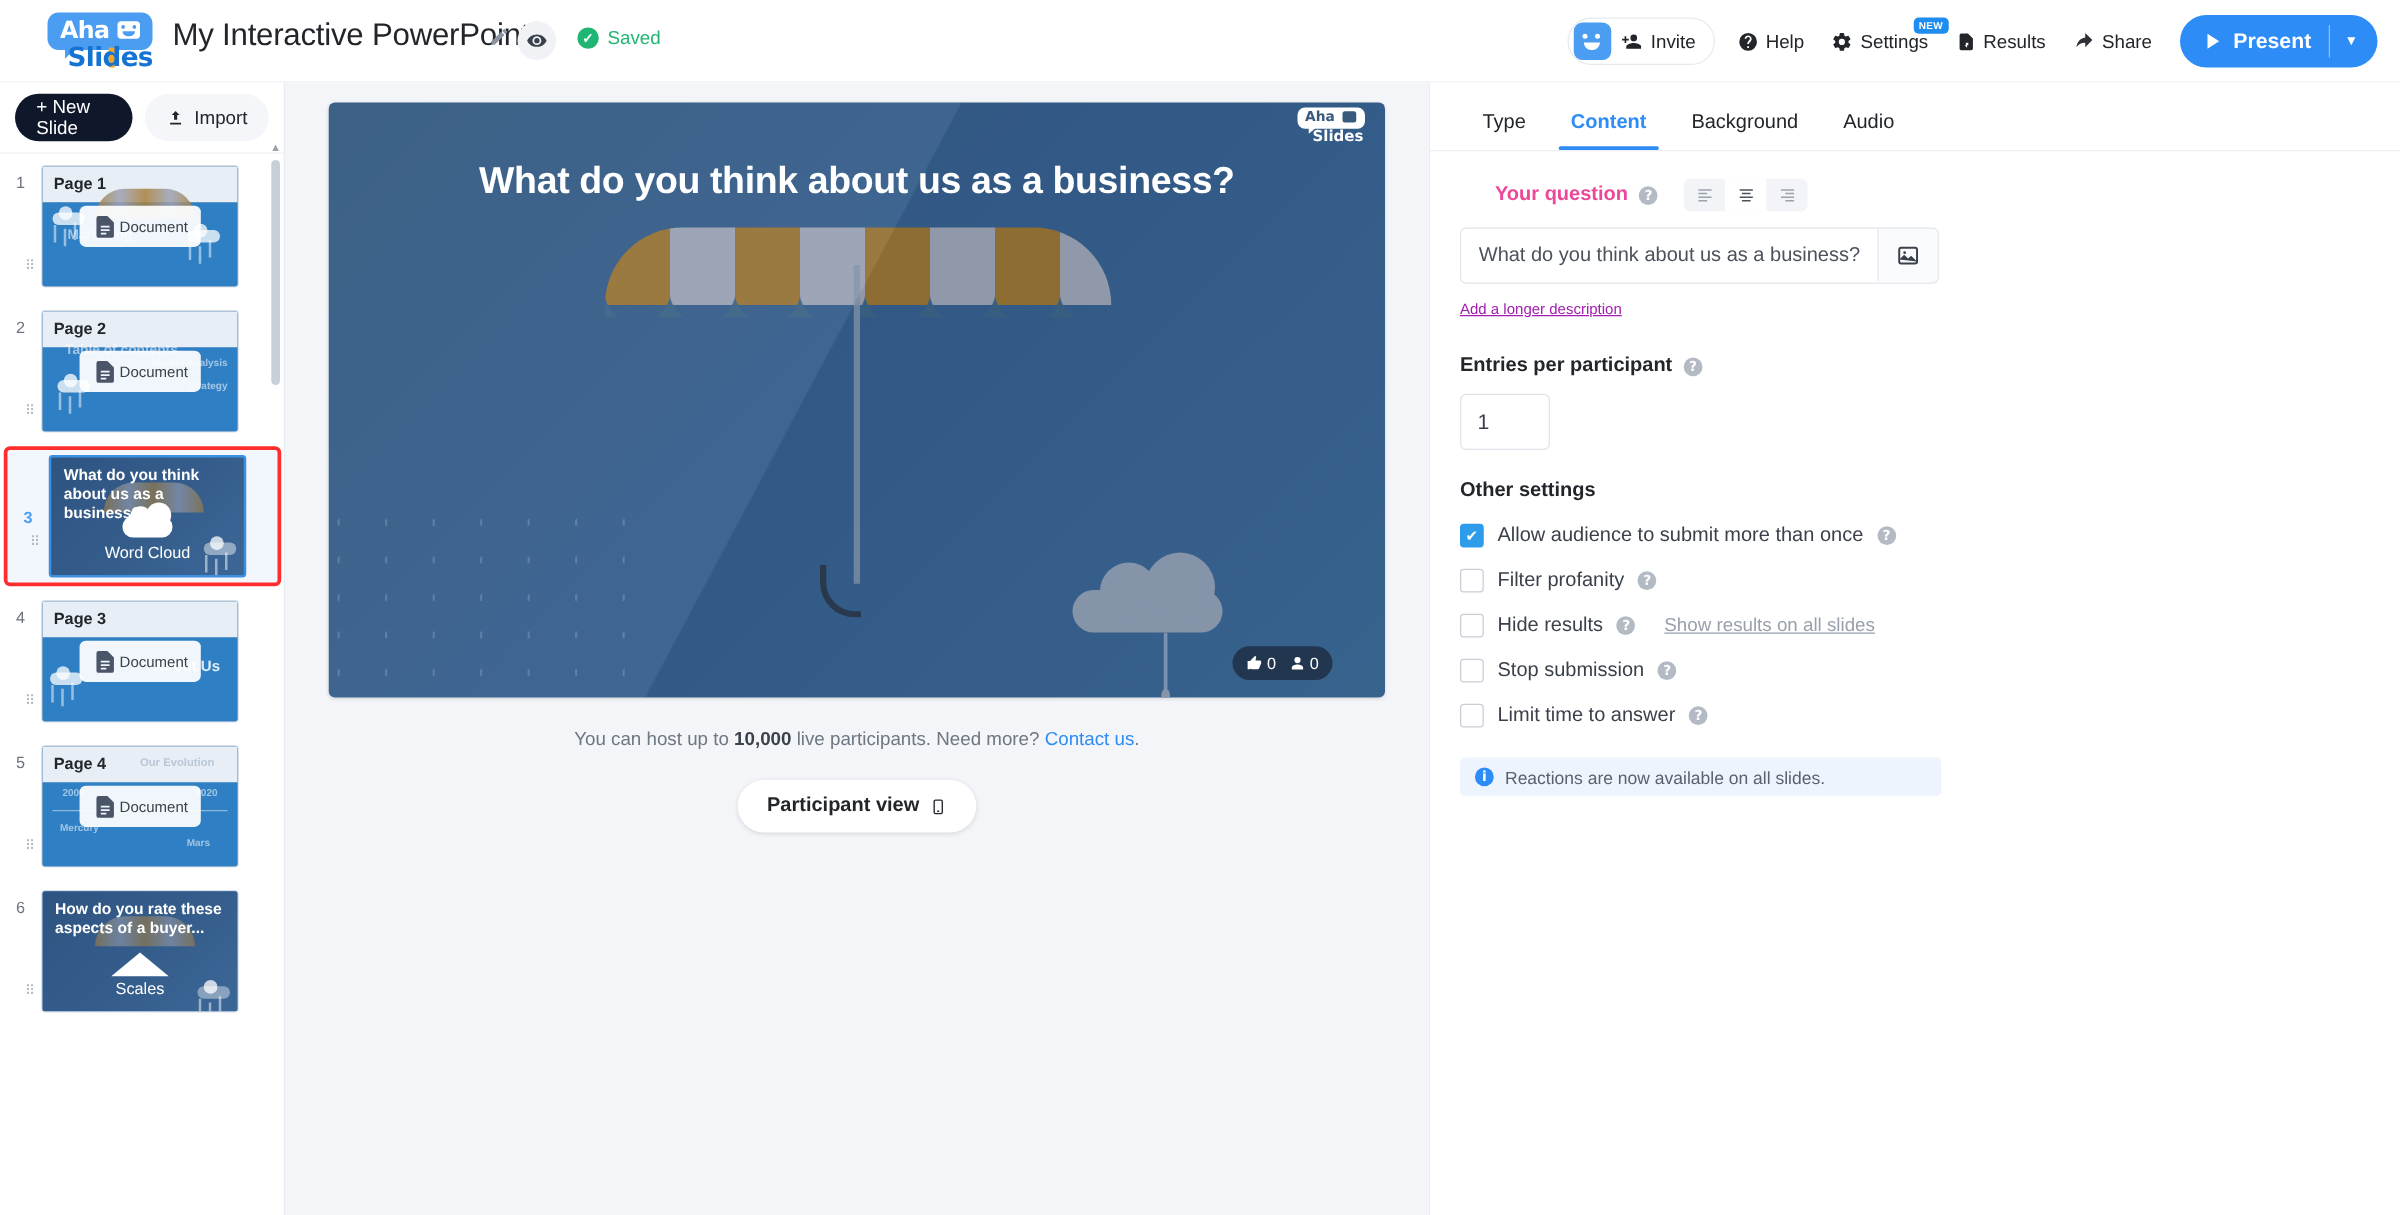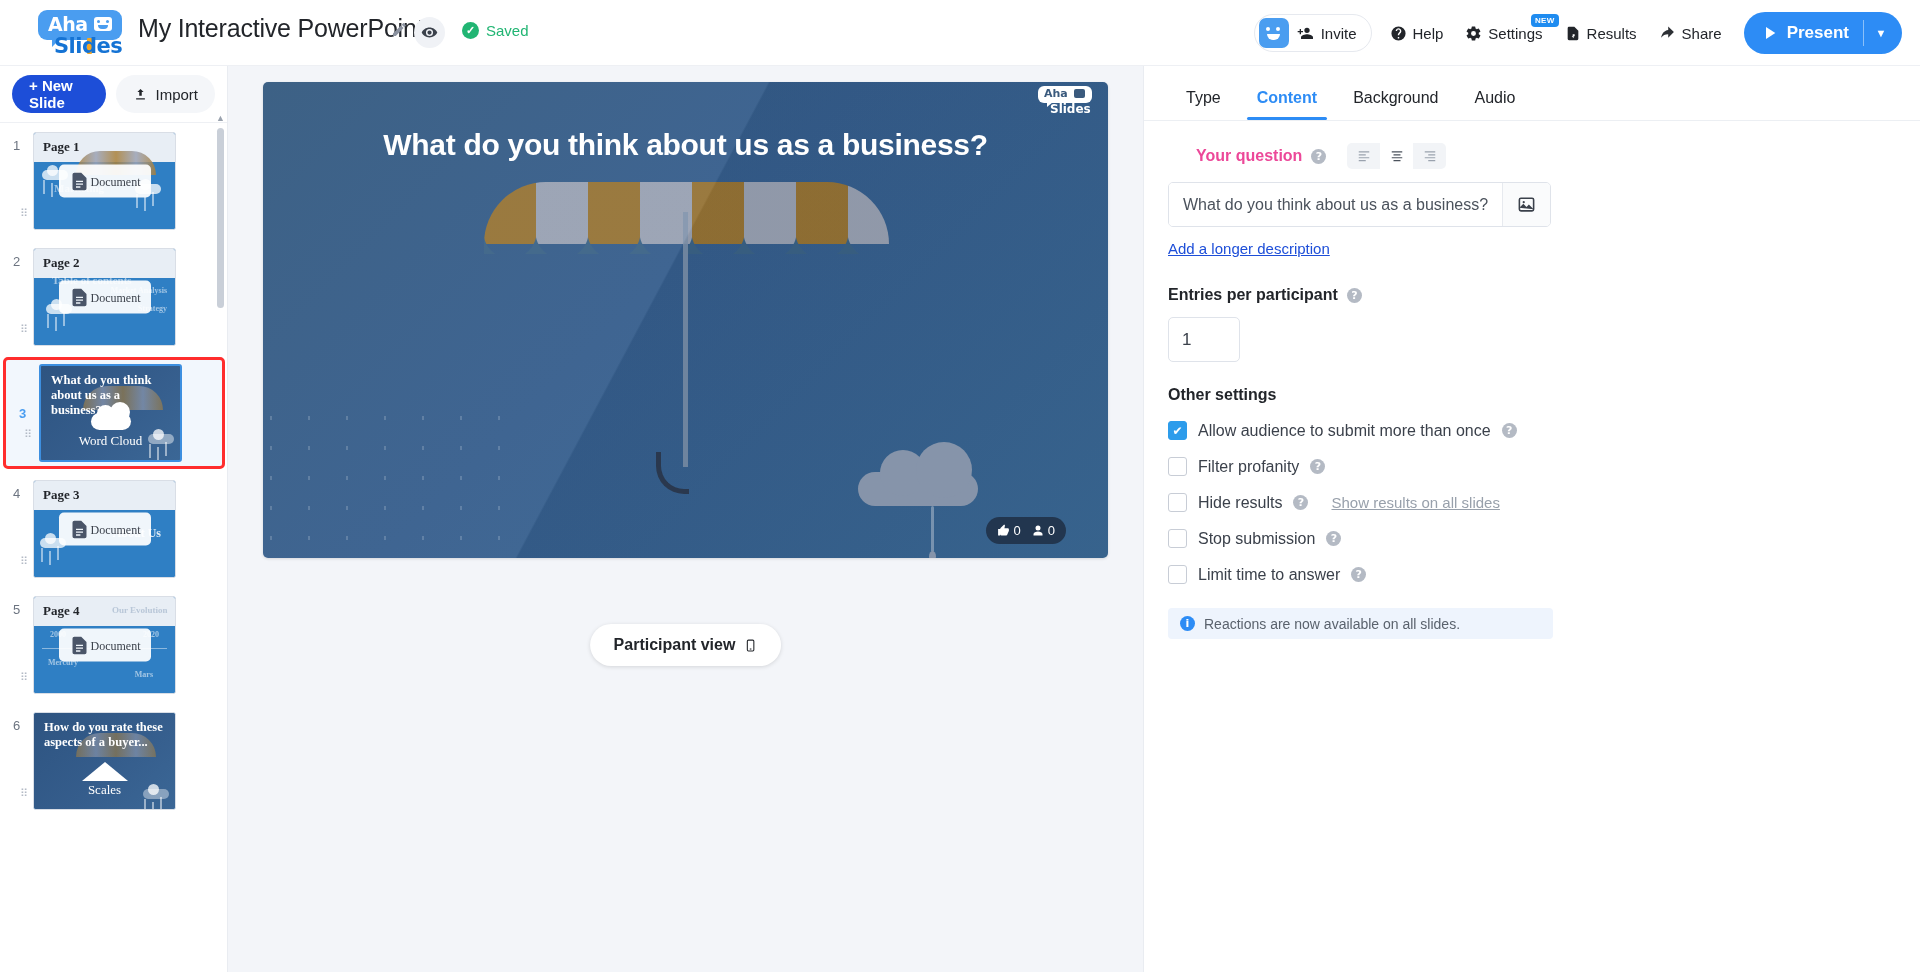--- a/index.html
+++ b/index.html
@@ -130,23 +130,23 @@
   
   .sidebar {
     position: absolute; left: 0; top: 66px; width: 228px; height: 906px;
     background: #fff; border-right: 1px solid #e9ecf1;
   }
   .sb-actions {
     height: 57px; display: flex; align-items: center; gap: 10px;
     padding: 0 12px; border-bottom: 1px solid #eef0f4;
   }
   .new-slide-btn {
-    background: #1d4ed8; color: #fff; border-radius: 20px;
+    background: #0f172a; color: #fff; border-radius: 20px;
     height: 38px; padding: 4px 17px; display: flex; align-items: center;
-    font-size: 15px; font-weight: 700; cursor: pointer; gap: 4px;
+    font-size: 15px; font-weight: 400; cursor: pointer; gap: 4px;
   }
   .import-btn {
     background: #f4f6f9; color: #22252a; border-radius: 20px;
     height: 38px; padding: 0 17px; display: flex; align-items: center;
     font-size: 15px; cursor: pointer; gap: 7px;
   }
   .slides-list {
     position: absolute; top: 57px; left: 0; width: 228px; height: 849px;
     overflow: hidden;
   }
@@ -157,24 +157,23 @@
   .slide-num {
     width: 33px; text-align: center; font-size: 13px; color: #6c7480;
     padding-top: 6px; flex-shrink: 0;
   }
   .slide-dots {
     position: absolute; left: 20px; bottom: 24px;
     color: #b3bac5; font-size: 11px; letter-spacing: 1px; line-height: 4px;
     cursor: grab;
   }
   .slide-thumb {
-    width: 143px; height: 98px; border-radius: 3px; overflow: hidden;
+    width: 158px; height: 98px; border-radius: 3px; overflow: hidden;
     position: relative; cursor: pointer; background: #2f76b7;
     border: 1px solid #d9dee6;
-    font-family: Liberation Serif, serif;
   }
   .slide-row.selected {
     border: 3px solid #ff2d2d; border-radius: 5px; margin: 2px 3px;
     background: #f2f7fd; height: 112px; align-items: center; padding: 0;
   }
   .slide-row.selected .slide-num { color: #4a9df0; font-weight: 600; padding-top: 0; }
   .slide-row.selected .slide-thumb { border: 2px solid #3d8fe0; }
 
   
   .th-header {
@@ -426,21 +425,21 @@
   .q-input {
     flex: 1; border: none; outline: none; padding: 0 14px;
     font-size: 16px; color: #4b525c; font-family: "Liberation Sans", sans-serif;
     background: #fff;
   }
   .q-img-btn {
     width: 48px; background: #fafbfc; border-left: 1px solid #e7eaef;
     display: flex; align-items: center; justify-content: center; cursor: pointer;
   }
   .longer-desc {
-    display: inline-block; margin-top: 13px; font-size: 15px; color: #1d4ed8;
+    display: inline-block; margin-top: 13px; font-size: 12px; color: #a21caf;
     text-decoration: underline; cursor: pointer;
   }
   .sec-label {
     margin-top: 28px; font-size: 16px; font-weight: 700; color: #22252a;
     display: flex; align-items: center; gap: 9px;
   }
   .epp-input {
     margin-top: 13px; width: 72px; height: 45px; border: 1px solid #dfe3ea;
     border-radius: 5px; padding: 0 13px; font-size: 17px; color: #3b414b;
     outline: none; font-family: "Liberation Sans", sans-serif;
@@ -750,20 +749,26 @@
         <span>
           <svg width="12" height="13" viewBox="0 0 24 24" fill="#ffffff">
             <path d="M12 12a5 5 0 1 0 0-10 5 5 0 0 0 0 10zm0 2c-4 0-9 2-9 5v3h18v-3c0-3-5-5-9-5z"></path>
           </svg>
         </span>
         <span>0</span>
       </span>
     </div>
   </div>
 
+  <div class="host-note">
+    <span>You can host up to</span>
+    <b>10,000</b>
+    <span>live participants. Need more?</span>
+    <span class="host-link">Contact us</span><span>.</span>
+  </div>
 
   <div class="pv-btn">
     <span class="pv-label">Participant view</span>
     <span>
       <svg width="13" height="19" viewBox="0 0 24 24" fill="none" stroke="#22252a" stroke-width="2">
         <rect x="6" y="2" width="12" height="20" rx="2"></rect>
         <line x1="10.5" y1="18.5" x2="13.5" y2="18.5"></line>
       </svg>
     </span>
   </div>

